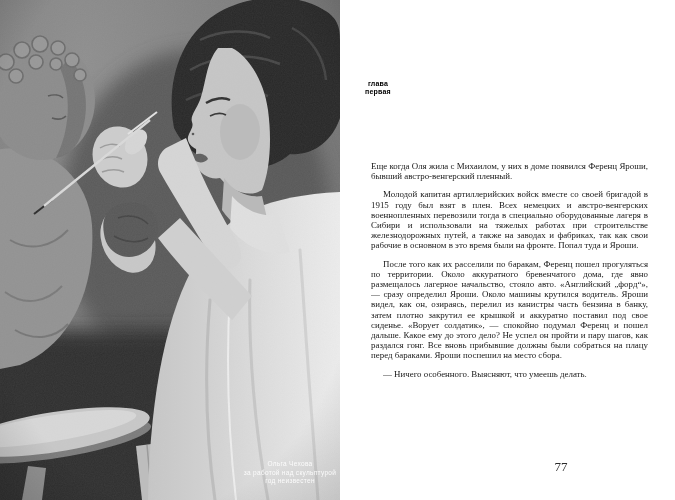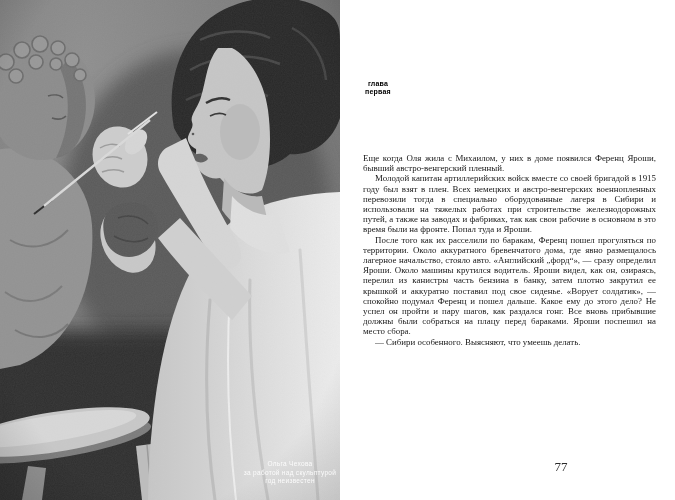--- a/index.html
+++ b/index.html
@@ -16,21 +16,21 @@
 
   
   .page-right{position:absolute;left:340px;top:0;width:335px;height:500px;}
   .chapter-heading{position:absolute;left:23px;top:80px;width:30px;text-align:center;
                    font-family:"Liberation Sans",sans-serif;font-weight:bold;
                    font-size:7px;line-height:7.6px;color:#000;letter-spacing:0.2px;}
   .chapter-heading span{display:block;}
   .body-text{position:absolute;left:23px;top:153px;width:293px;
              font-size:8.9px;line-height:10.2px;color:#181818;
              text-align:justify;hyphens:auto;-webkit-hyphens:auto;}
-  .body-text p{margin:0;}
+  .body-text p{margin:8px;}
   .body-text p.indent{text-indent:12px;}
   .page-number{position:absolute;left:213px;top:459px;width:16px;text-align:center;
                font-size:13px;color:#2a2a2a;}
 </style>
 </head>
 <body>
 
 <div class="spread">
 
   <div class="photo-wrap">
@@ -160,19 +160,19 @@
   <div class="page-right">
     <div class="chapter-heading">
       <span>глава</span>
       <span>первая</span>
     </div>
 
     <div class="body-text">
         <p class="">Еще когда Оля жила с Михаилом, у них в доме появился Ференц Яроши, бывший австро-венгерский пленный.</p>
         <p class="indent">Молодой капитан артиллерийских войск вместе со своей бригадой в 1915 году был взят в плен. Всех немецких и австро-венгерских военнопленных перевозили тогда в специально оборудованные лагеря в Сибири и использовали на тяжелых работах при строительстве железнодорожных путей, а также на заводах и фабриках, так как свои рабочие в основном в это время были на фронте. Попал туда и Яроши.</p>
         <p class="indent">После того как их расселили по баракам, Ференц пошел прогуляться по территории. Около аккуратного бревенчатого дома, где явно размещалось лагерное начальство, стояло авто. «Английский „форд“», — сразу определил Яроши. Около машины крутился водитель. Яроши видел, как он, озираясь, перелил из канистры часть бензина в банку, затем плотно закрутил ее крышкой и аккуратно поставил под свое сиденье. «Ворует солдатик», — спокойно подумал Ференц и пошел дальше. Какое ему до этого дело? Не успел он пройти и пару шагов, как раздался гонг. Все вновь прибывшие должны были собраться на плацу перед бараками. Яроши поспешил на место сбора.</p>
-        <p class="indent">— Сибири особенного. Выясняют, что умеешь делать.</p>
+        <p class="indent">— Ничего особенного. Выясняют, что умеешь делать.</p>
       </div>
 
     <div class="page-number">77</div>
   </div>
 
 </div>
 
 </body></html>

